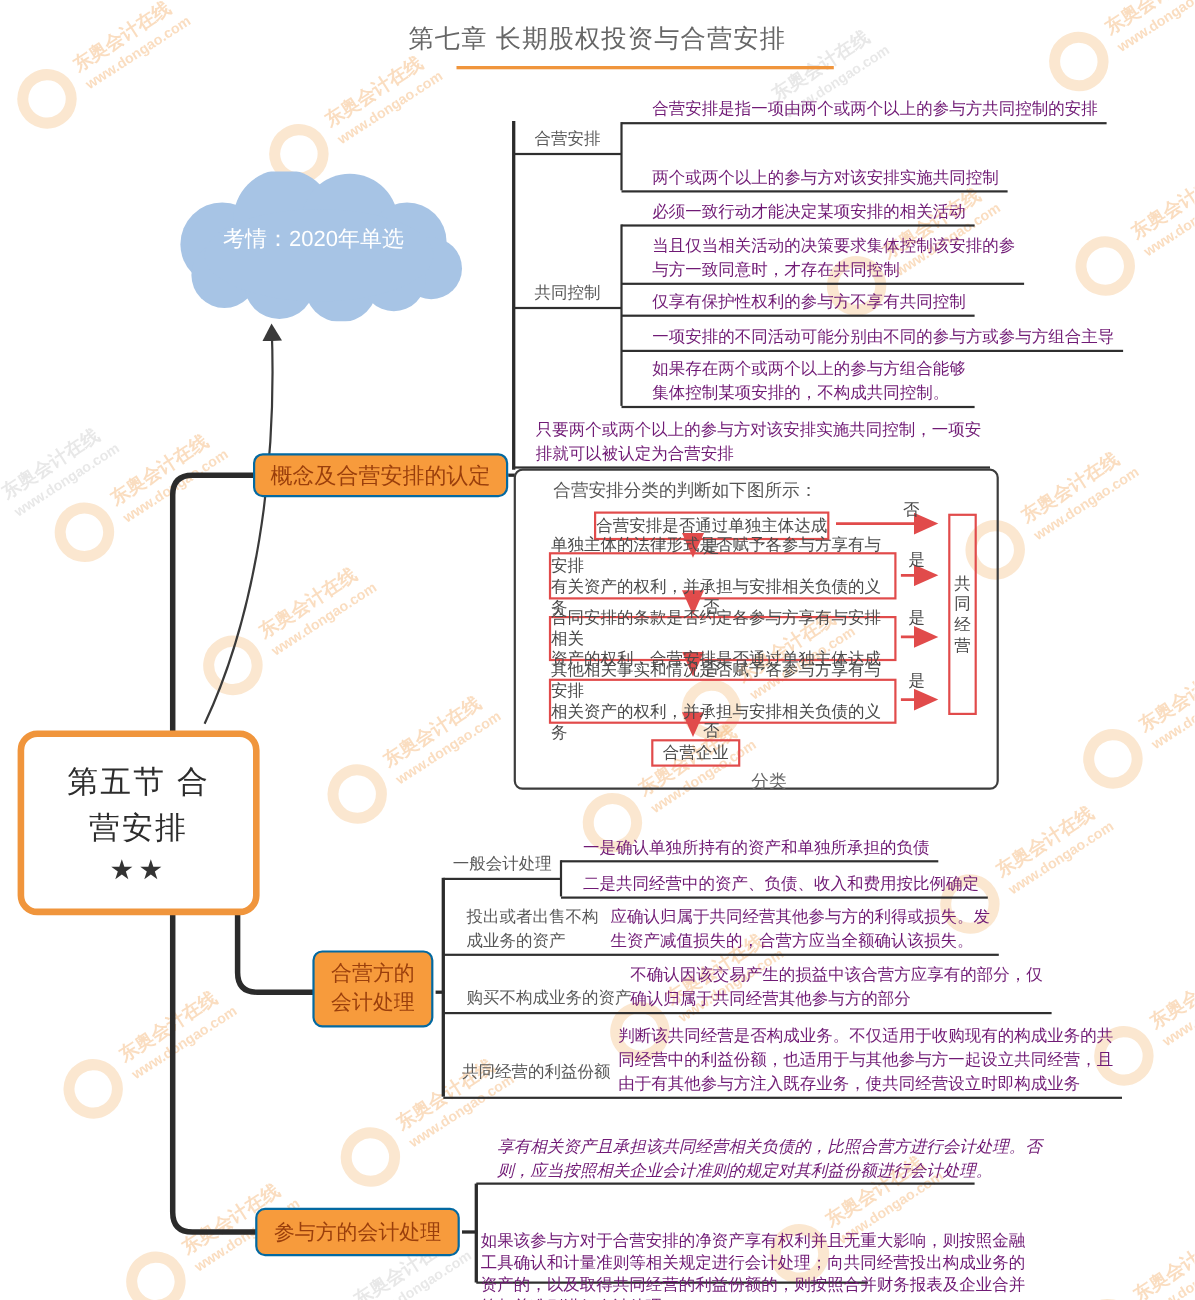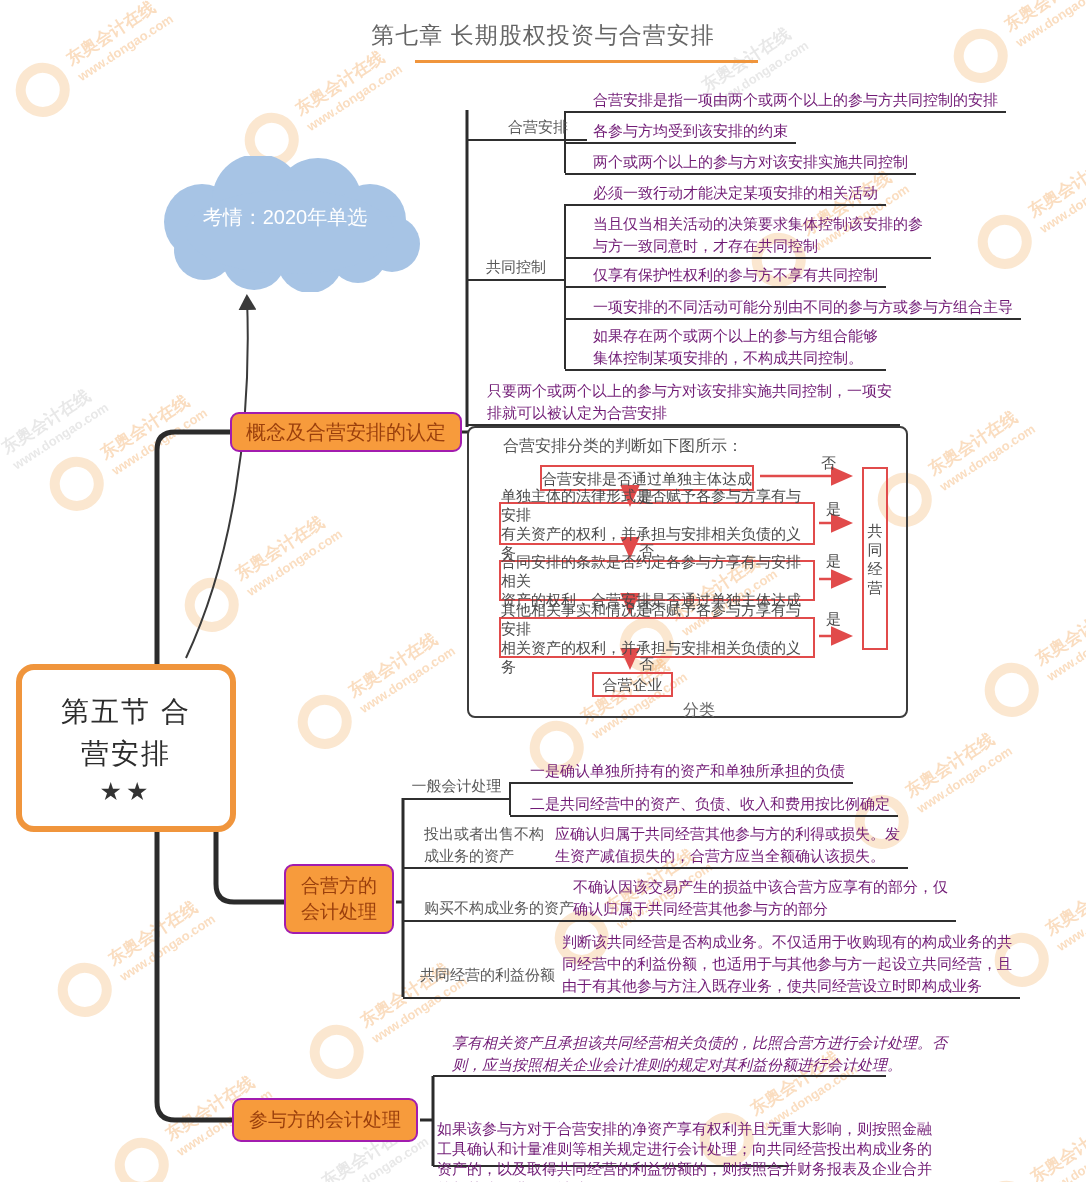--- a/index.html
+++ b/index.html
@@ -20,21 +20,21 @@
   
   .cloud-wrap{position:absolute;left:142px;top:156px;width:286px;height:136px;z-index:2;}
   .cloud-text{position:absolute;left:142px;top:204px;width:286px;text-align:center;color:#fff;font-size:20px;z-index:3;}
   
   .root{position:absolute;left:16px;top:664px;width:220px;height:168px;box-sizing:border-box;
         background:#fff;border:6px solid #f0953c;border-radius:18px;display:flex;flex-direction:column;
         align-items:center;justify-content:center;z-index:3;}
   .root .rt{font-size:28px;color:#2c2c2c;line-height:42px;text-align:center;white-space:pre-line;letter-spacing:2px;}
   .root .stars{font-size:25px;color:#333;margin-top:2px;letter-spacing:4px;}
   
-  .onode{position:absolute;box-sizing:border-box;background:#f79b3c;border:2px solid #a21caf;border-radius:9px;
+  .onode{position:absolute;box-sizing:border-box;background:#f79b3c;border:2px solid #0369a1;border-radius:9px;
          color:#9a3f0c;display:flex;align-items:center;justify-content:center;text-align:center;
          white-space:pre-line;z-index:3;}
   
   .leaf{font-size:15px;line-height:22px;color:#701a75;white-space:pre-line;padding-left:28px;padding-right:8px;}
   .uline{border-bottom:2px solid #2f2f2f;}
   .lbl{font-size:15px;line-height:22px;color:#595959;text-align:center;}
   
   .flowbox{position:absolute;left:467px;top:426px;width:441px;height:292px;box-sizing:border-box;
            border:2px solid #3c3c3c;border-radius:8px;z-index:2;padding-left:24px;}
   .flowbox .fabs{position:absolute;}
@@ -271,23 +271,22 @@
     <div class="rt">第五节 合
 营安排</div>
     <div class="stars">★★</div>
   </div>
 
   <div class="onode" style="left:230px;top:412px;width:232px;height:40px;font-size:20px;">概念及合营安排的认定</div>
   <div class="onode" style="left:284px;top:864px;width:110px;height:70px;font-size:19px;line-height:26px;">合营方的
 会计处理</div>
   <div class="onode" style="left:232px;top:1098px;width:186px;height:44px;font-size:19px;">参与方的会计处理</div>
 
-  <div class="lbl uline" style="left:467px;top:116px;width:98px;height:23px;padding-left:22px;">合营安排</div>
+  <div class="lbl uline" style="left:467px;top:116px;width:98px;height:23px;">合营安排</div>
   <div class="leaf uline" style="left:565px;top:89px;">合营安排是指一项由两个或两个以上的参与方共同控制的安排</div>
-  <div class="leaf uline" style="left:565px;top:120px;">各参与方均受到该安排的约束</div>
   <div class="leaf uline" style="left:565px;top:151px;">两个或两个以上的参与方对该安排实施共同控制</div>
 
   <div class="lbl uline" style="left:467px;top:256px;width:98px;height:23px;">共同控制</div>
   <div class="leaf uline" style="left:565px;top:182px;">必须一致行动才能决定某项安排的相关活动</div>
   <div class="leaf uline" style="left:565px;top:213px;">当且仅当相关活动的决策要求集体控制该安排的参
 与方一致同意时，才存在共同控制</div>
   <div class="leaf uline" style="left:565px;top:264px;">仅享有保护性权利的参与方不享有共同控制</div>
   <div class="leaf uline" style="left:565px;top:296px;">一项安排的不同活动可能分别由不同的参与方或参与方组合主导</div>
   <div class="leaf uline" style="left:565px;top:325px;">如果存在两个或两个以上的参与方组合能够
 集体控制某项安排的，不构成共同控制。</div>

